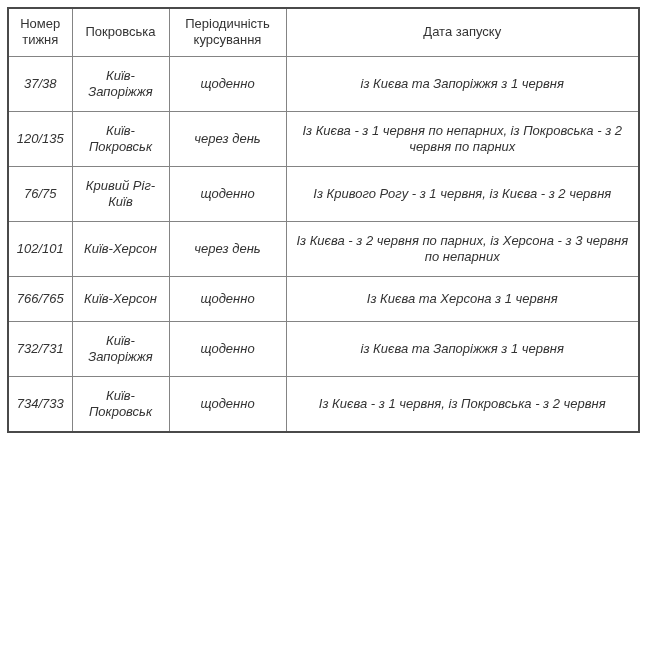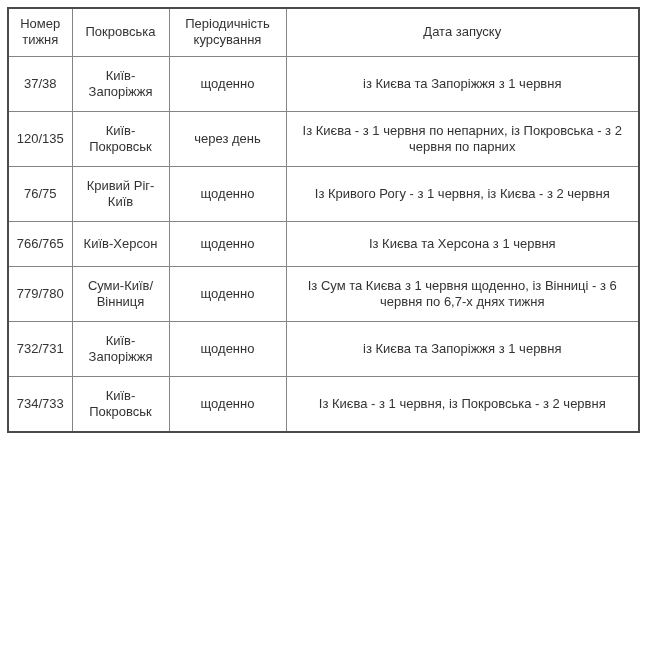--- a/index.html
+++ b/index.html
@@ -20,21 +20,21 @@
     line-height: 16px;
     color: #333333;
     text-align: center;
     vertical-align: middle;
     font-weight: normal;
     background: #ffffff;
   }
   .schedule th { padding: 7px 2px; }
   .schedule thead tr { height: 48px; }
   .schedule td { padding: 11px 2px; }
-  .schedule tbody tr { height: 45px; }
+  .schedule tbody tr { height: 45px; font-style: italic; }
   col.c-number { width: 64px; }
   col.c-route { width: 97px; }
   col.c-frequency { width: 117px; }
   col.c-launch { width: auto; }
 </style>
 </head>
 <body>
 
 <table class="schedule">
   <colgroup>
@@ -64,30 +64,30 @@
       <td>через день</td>
       <td>Із Києва - з 1 червня по непарних, із Покровська - з 2 червня по парних</td>
     </tr>
     <tr>
       <td>76/75</td>
       <td>Кривий Ріг-Київ</td>
       <td>щоденно</td>
       <td>Із Кривого Рогу - з 1 червня, із Києва - з 2 червня</td>
     </tr>
     <tr>
+      <td>102/101</td>
+      <td>Київ-Херсон</td>
+      <td>через день</td>
+      <td>Із Києва - з 2 червня по парних, із Херсона - з 3 червня по непарних</td>
+    </tr>
+    <tr>
       <td>766/765</td>
       <td>Київ-Херсон</td>
       <td>щоденно</td>
       <td>Із Києва та Херсона з 1 червня</td>
-    </tr>
-    <tr>
-      <td>779/780</td>
-      <td>Суми-Київ/ Вінниця</td>
-      <td>щоденно</td>
-      <td>Із Сум та Києва з 1 червня щоденно, із Вінниці - з 6 червня по 6,7-х днях тижня</td>
     </tr>
     <tr>
       <td>732/731</td>
       <td>Київ-Запоріжжя</td>
       <td>щоденно</td>
       <td>із Києва та Запоріжжя з 1 червня</td>
     </tr>
     <tr>
       <td>734/733</td>
       <td>Київ-Покровськ</td>

